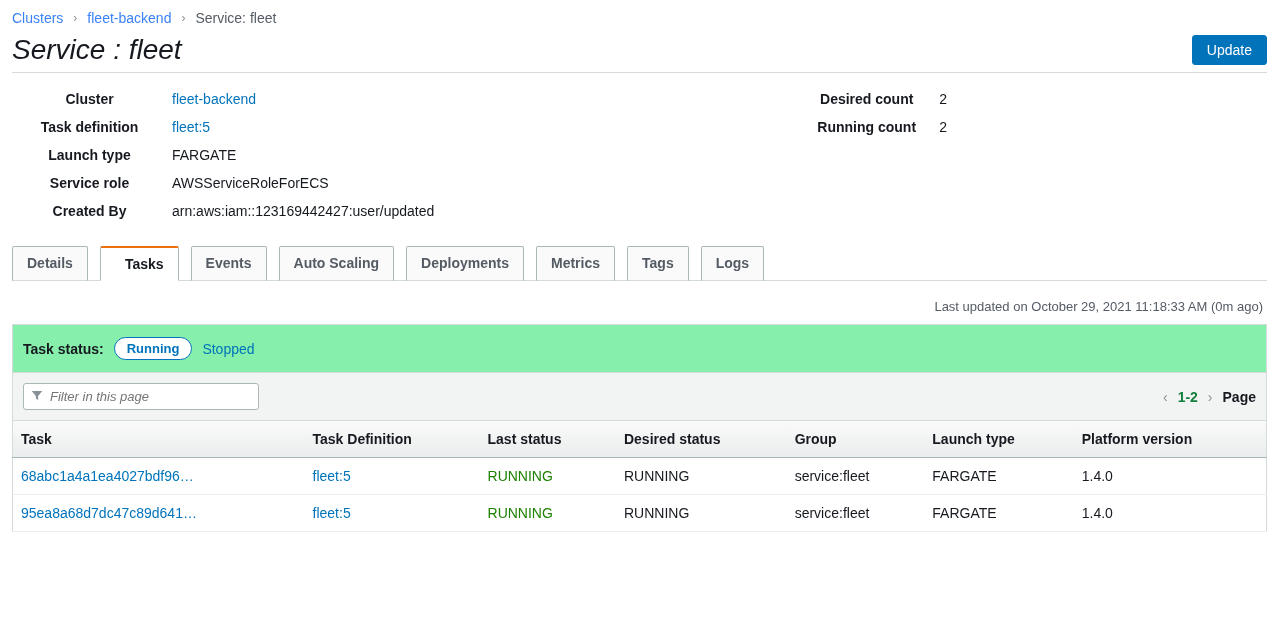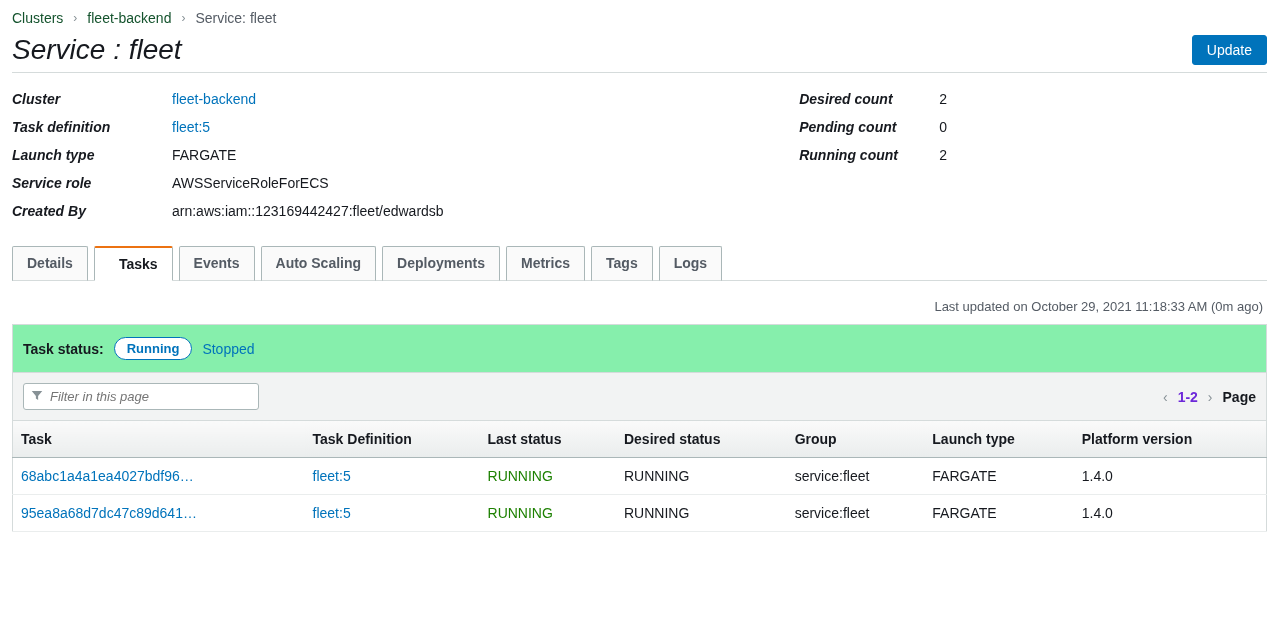--- a/index.html
+++ b/index.html
@@ -3,48 +3,48 @@
 <meta charset="utf-8">
 <style>
   * { box-sizing: border-box; }
   body {
     margin: 0;
     font-family: "Amazon Ember", "Helvetica Neue", Arial, sans-serif;
     font-size: 14px;
     color: #16191f;
     background: #fff;
   }
-  a { color: #14532d; text-decoration: none; cursor: pointer; }
+  a { color: #3b82f6; text-decoration: none; cursor: pointer; }
 
   .page { padding: 10px 12px 20px 12px; }
 
   
   .breadcrumb { font-size: 14px; display: flex; align-items: center; gap: 10px; color: #545b64; }
   .breadcrumb .sep { color: #879196; font-size: 12px; }
   .breadcrumb .current { color: #545b64; }
 
   
   .title-row { display: flex; align-items: center; justify-content: space-between; border-bottom: 1px solid #d5dbdb; padding: 6px 0 6px 0; margin-top: 2px; }
   h1.page-title { font-size: 28px; font-weight: 400; margin: 0; color: #16191f; font-style: italic; }
   .update-btn {
     background: #0073bb; color: #fff; border: 1px solid #0073bb;
     border-radius: 3px; padding: 6px 14px; font-size: 14px; cursor: pointer;
   }
 
   
   .details-grid { display: flex; gap: 60px; padding: 12px 0 20px 0; }
   .details-col { }
   .detail-row { display: flex; align-items: baseline; padding: 6px 0; }
-  .detail-label { width: 160px; text-align: left; font-weight: 700; color: #16191f; padding-right: 5px; font-style: italic; }
+  .detail-label { width: 160px; text-align: center; font-weight: 700; color: #16191f; padding-right: 5px; }
   .detail-value { color: #16191f; }
   .detail-value.green { color: #1d8102; }
   .detail-value.link { color: #0073bb; cursor: pointer; }
 
   
-  .tabs { display: flex; border-bottom: 1px solid #d5dbdb; gap: 6px; }
+  .tabs { display: flex; border-bottom: 1px solid #d5dbdb; gap: 12px; }
   .tab {
     border: 1px solid #aab7b8;
     border-bottom: 1px solid #d5dbdb;
     background: #fafafa;
     padding: 8px 14px;
     font-size: 14px;
     color: #545b64;
     cursor: pointer;
     position: relative;
     top: 1px;
@@ -95,21 +95,21 @@
   .filter-wrap { position: relative; }
   .filter-input {
     width: 236px; padding: 5px 16px 5px 26px;
     border: 1px solid #aab7b8; border-radius: 3px;
     font-size: 13px; font-style: italic; color: #879196;
     background: #fff;
   }
   .filter-icon { position: absolute; left: 8px; top: 50%; transform: translateY(-50%); color: #879196; font-size: 12px; pointer-events: none; }
   .pager { display: flex; align-items: center; gap: 10px; color: #545b64; font-size: 14px; }
   .pager .nav { color: #879196; cursor: pointer; font-size: 14px; }
-  .pager .range { font-weight: 700; color: #6d28d9; }
+  .pager .range { font-weight: 700; color: #15803d; }
   .pager .page-label { font-weight: 700; color: #16191f; }
 
   
   table.tasks {
     width: 100%; border-collapse: collapse;
     border-left: 1px solid #d5dbdb; border-right: 1px solid #d5dbdb;
   }
   table.tasks thead th {
     background: linear-gradient(#fafafa, #eaeded);
     border-bottom: 1px solid #aab7b8;
@@ -156,31 +156,27 @@
         <div class="detail-row">
           <div class="detail-label">Launch type</div>
           <div class="detail-value">FARGATE</div>
         </div>
         <div class="detail-row">
           <div class="detail-label">Service role</div>
           <div class="detail-value">AWSServiceRoleForECS</div>
         </div>
         <div class="detail-row">
           <div class="detail-label">Created By</div>
-          <div class="detail-value">arn:aws:iam::123169442427:fleet/edwardsb</div>
+          <div class="detail-value">arn:aws:iam::123169442427:user/updated</div>
         </div>
       </div>
     <div class="details-col" id="details-right" style="margin-left:auto; margin-right:320px;">
         <div class="detail-row">
           <div class="detail-label" style="width: 140px;">Desired count</div>
           <div class="detail-value">2</div>
-        </div>
-        <div class="detail-row">
-          <div class="detail-label" style="width: 140px;">Pending count</div>
-          <div class="detail-value">0</div>
         </div>
         <div class="detail-row">
           <div class="detail-label" style="width: 140px;">Running count</div>
           <div class="detail-value">2</div>
         </div>
       </div>
   </div>
 
   <div class="tabs" id="tabs">
       <div class="tab">Details</div>

